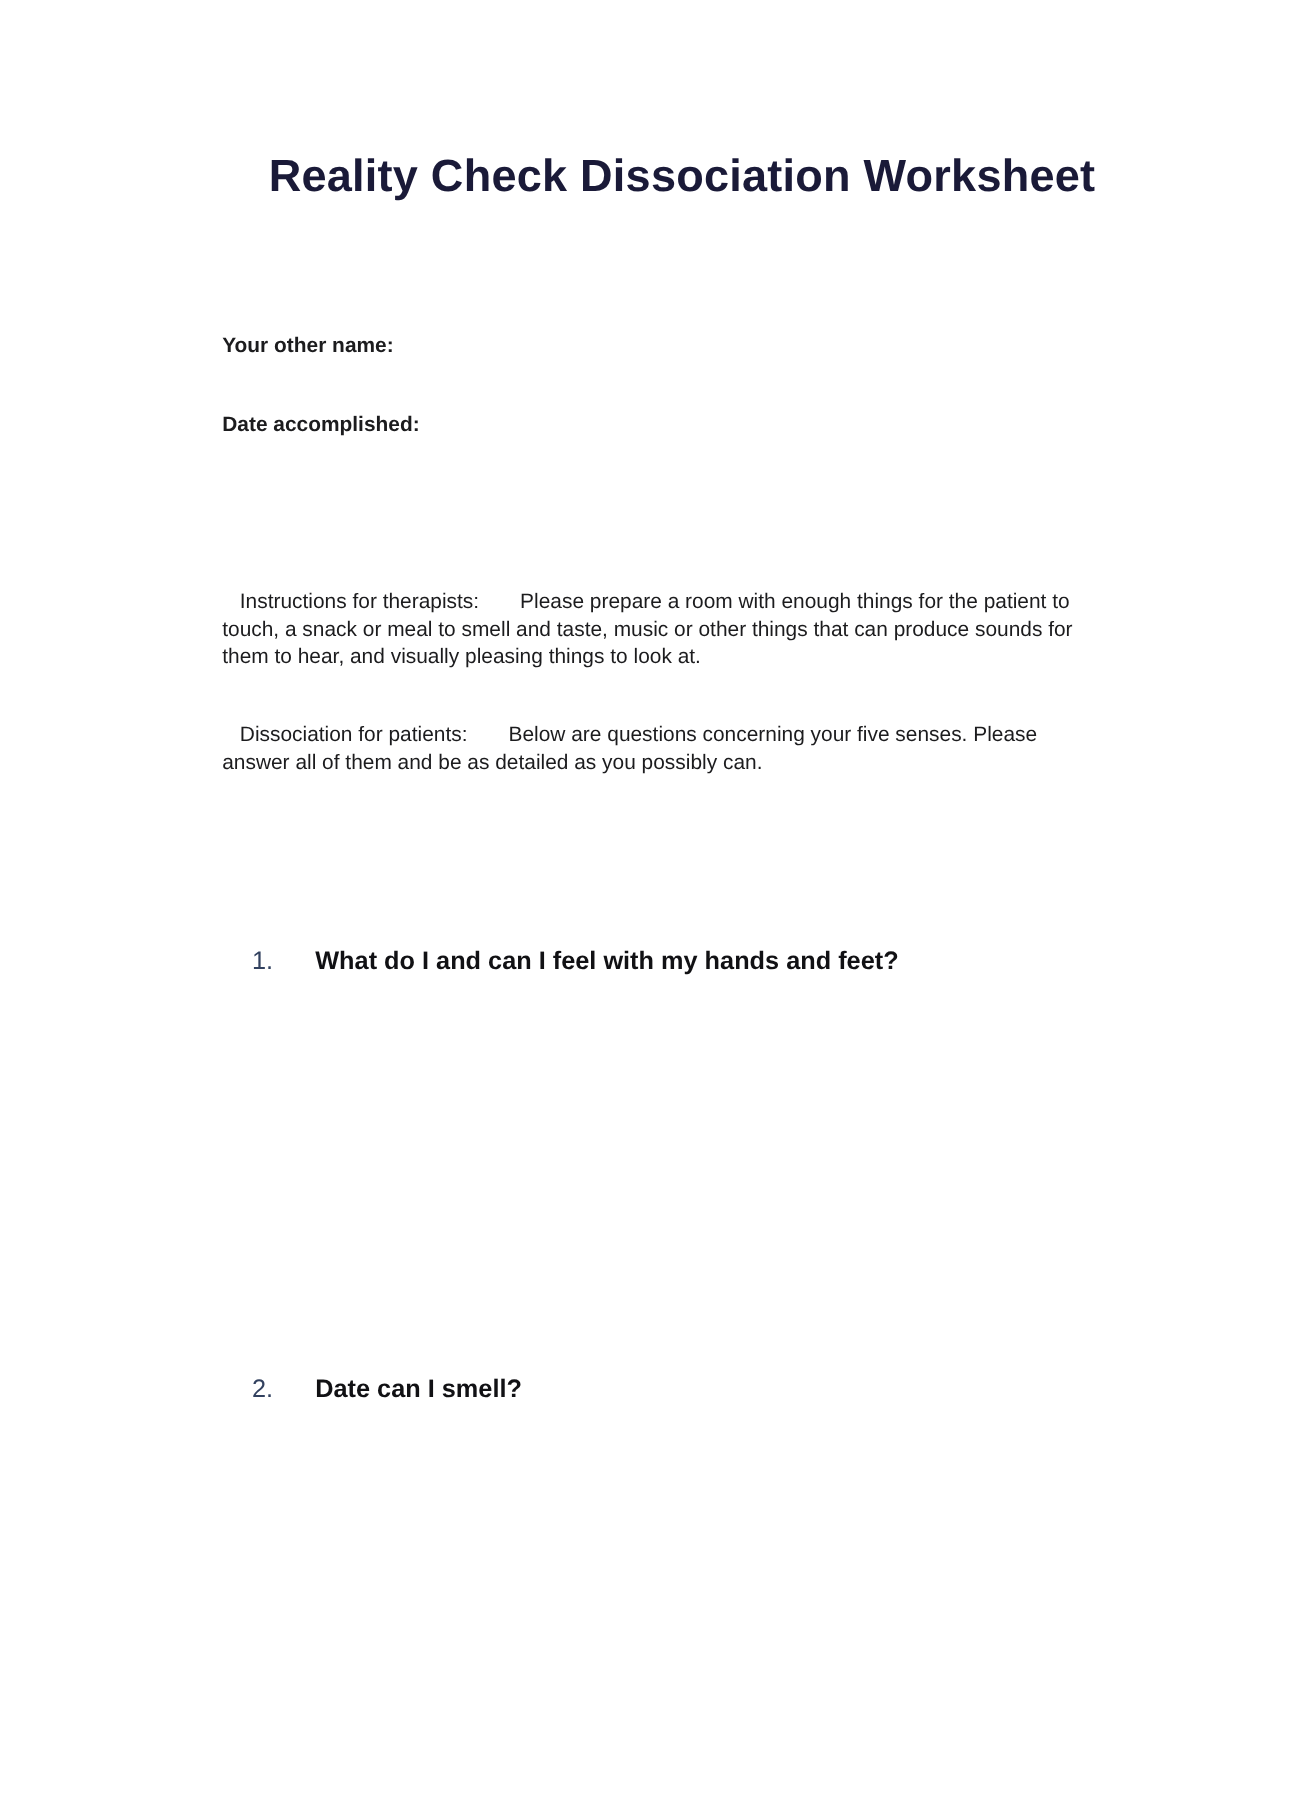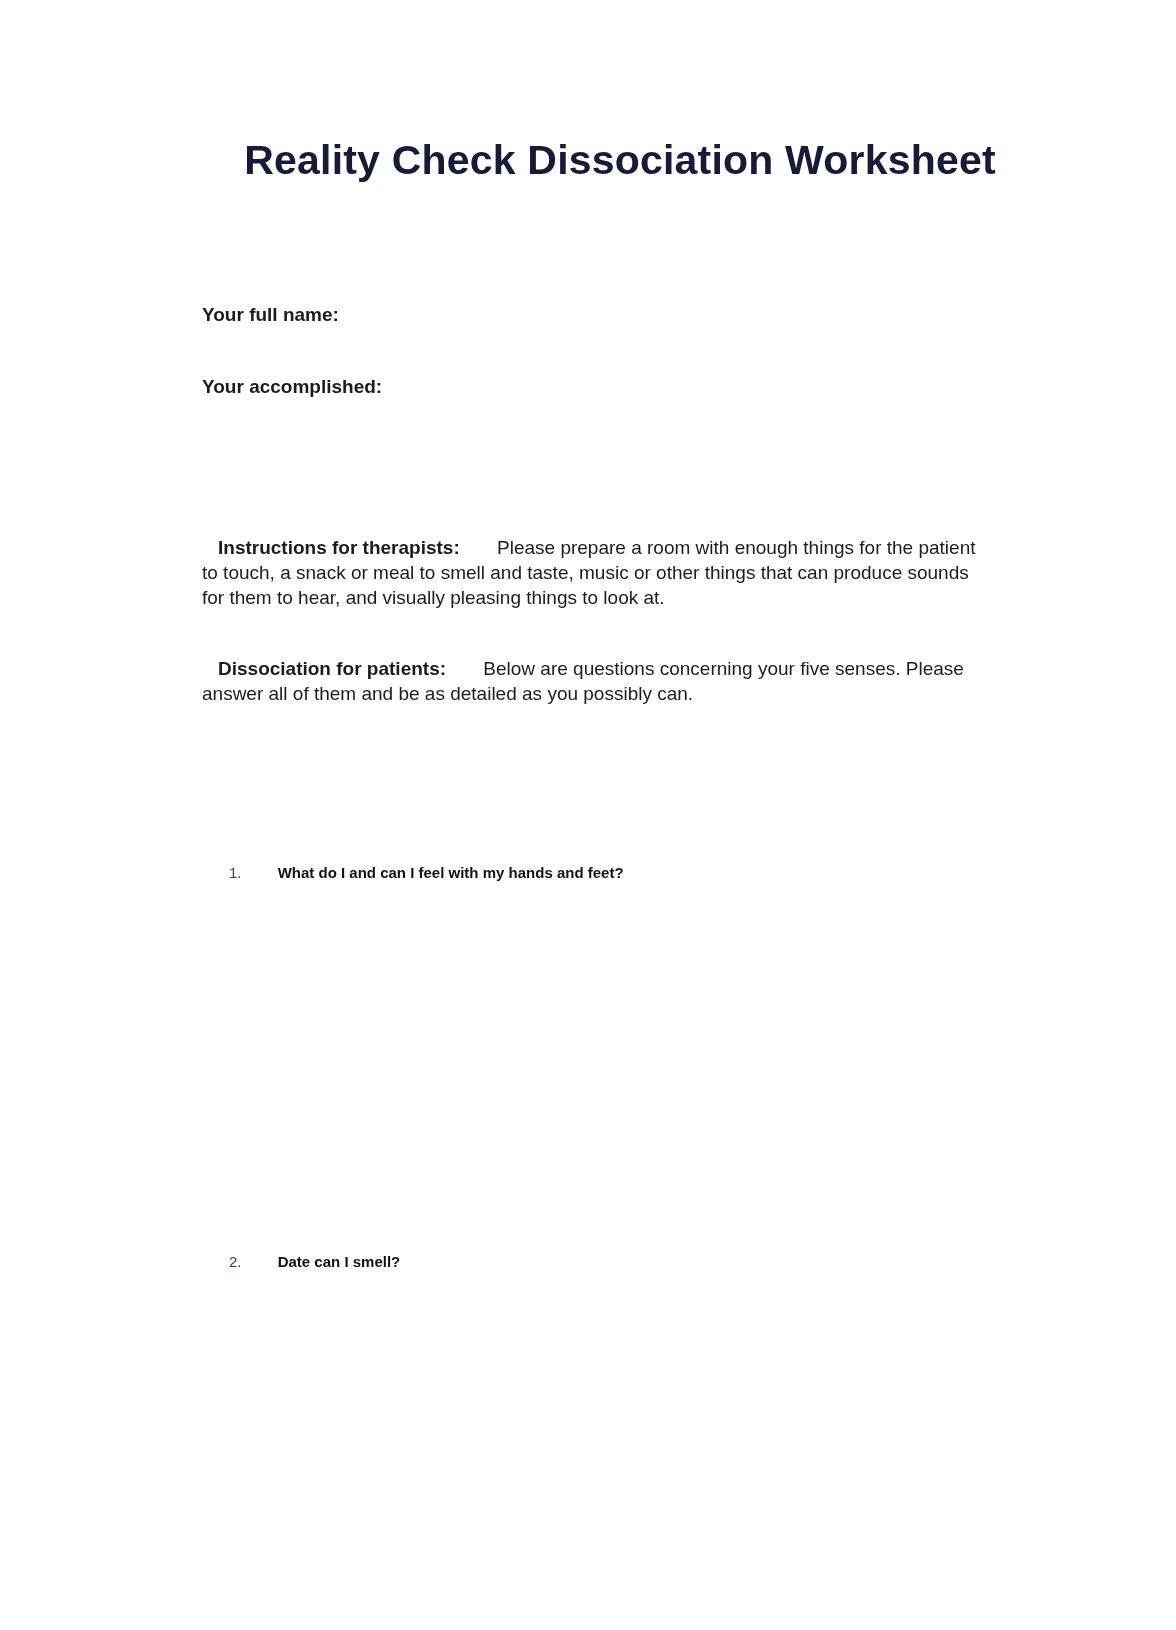--- a/index.html
+++ b/index.html
@@ -36,25 +36,25 @@
     margin-bottom: 16px;
   }
   .instructions { margin-top: 56px; }
   .instr-para {
     font-size: 19px;
     line-height: 25px;
     font-weight: 400;
     color: #1c1c1e;
     margin-bottom: 14px;
   }
-  .instr-lead { font-weight: 700; text-align: right; }
+  .instr-lead { font-weight: 400; text-align: right; }
   .questions { margin-top: 60px; }
   .question-line {
     padding-left: 11px;
-    font-size: 15px;
+    font-size: 23px;
     line-height: 26px;
   }
   .q-num {
     font-weight: 400;
     color: #32415f;
   }
   .q-text {
     font-weight: 700;
     color: #111114;
   }
@@ -66,22 +66,22 @@
 </head>
 <body>
 
 <div class="page">
 
   <h1 class="page-title">Reality Check Dissociation Worksheet</h1>
 
   <div class="content">
 
     <div class="fields">
-      <div class="field-label">Your full name:</div>
-      <div class="field-label">Your accomplished:</div>
+      <div class="field-label">Your other name:</div>
+      <div class="field-label">Date accomplished:</div>
     </div>
 
     <div class="instructions">
       <p class="instr-para"><span class="instr-lead">Instructions for therapists:</span> <span>Please prepare a room with enough things for the patient to touch, a snack or meal to smell and taste, music or other things that can produce sounds for them to hear, and visually pleasing things to look at.</span></p>
       <p class="instr-para"><span class="instr-lead">Dissociation for patients:</span> <span>Below are questions concerning your five senses. Please answer all of them and be as detailed as you possibly can.</span></p>
     </div>
 
     <div class="questions">
 
       <div class="question">

